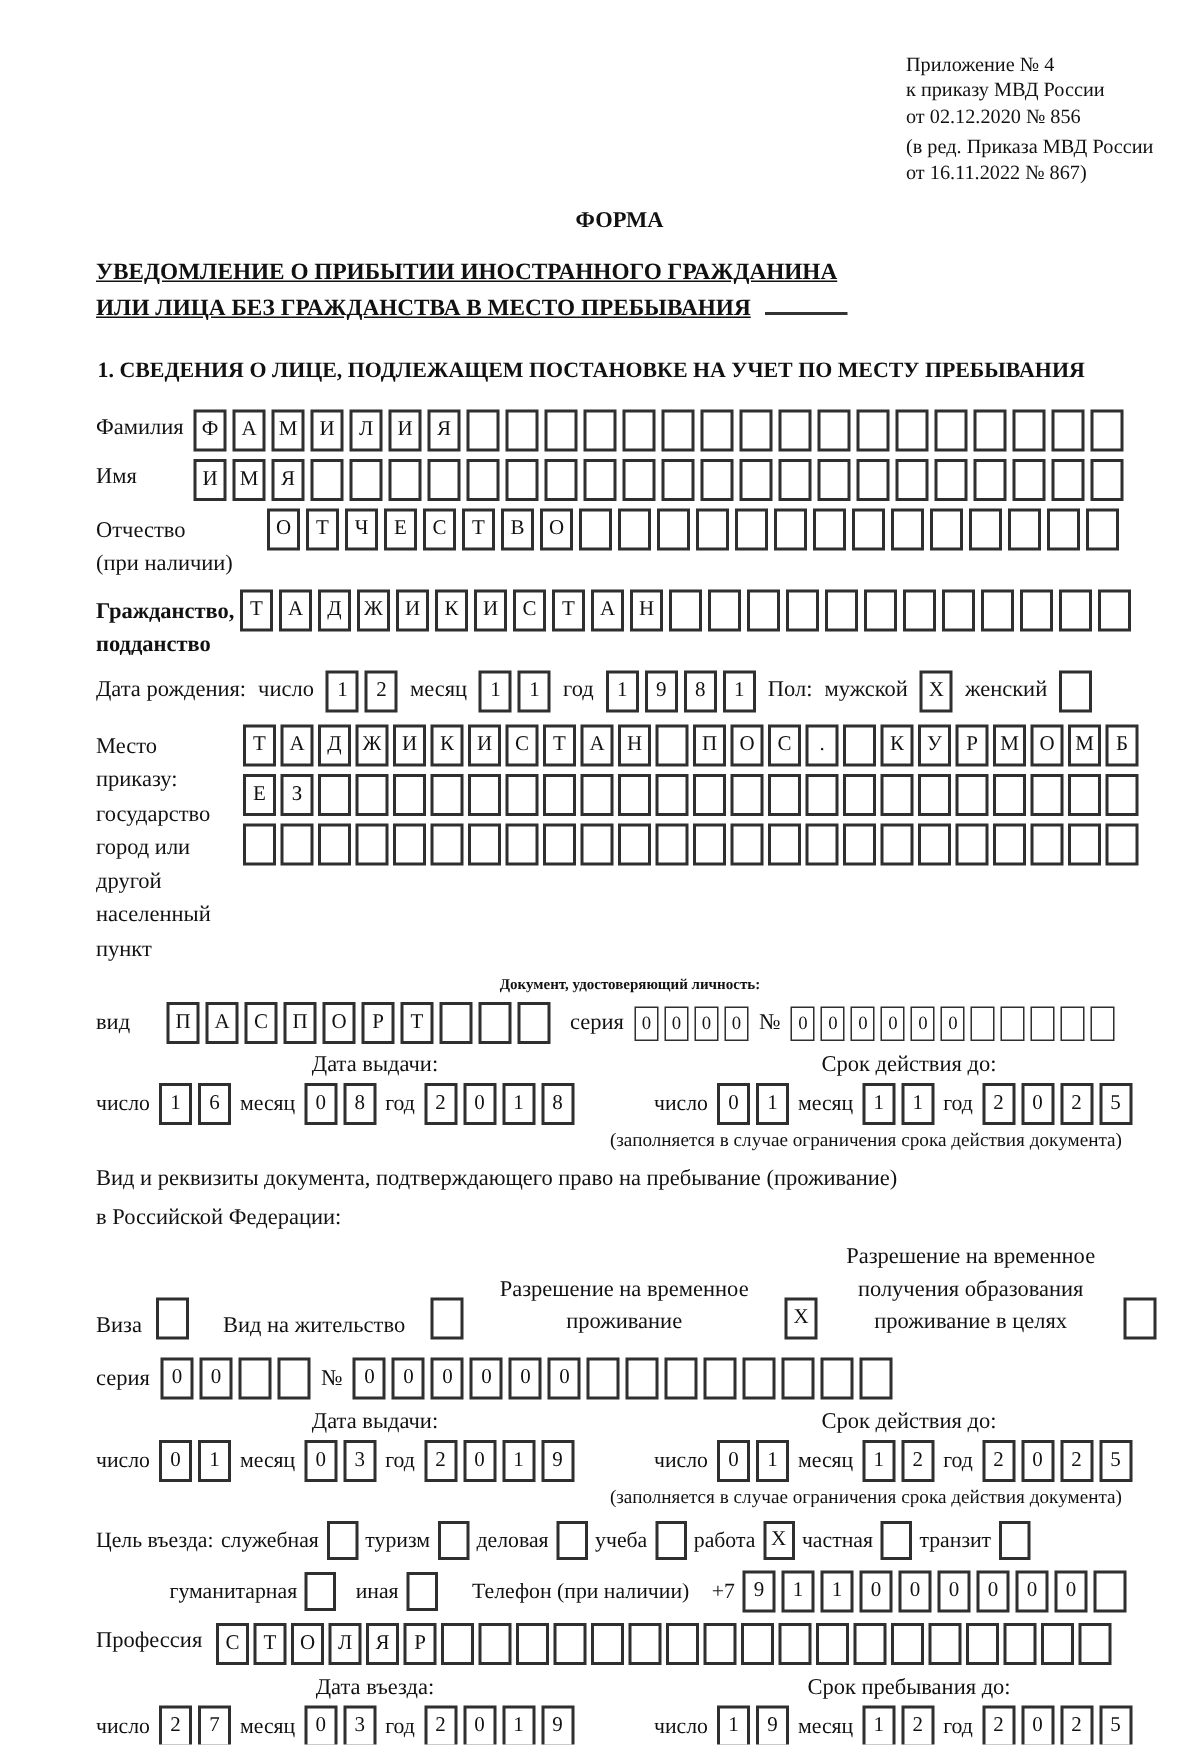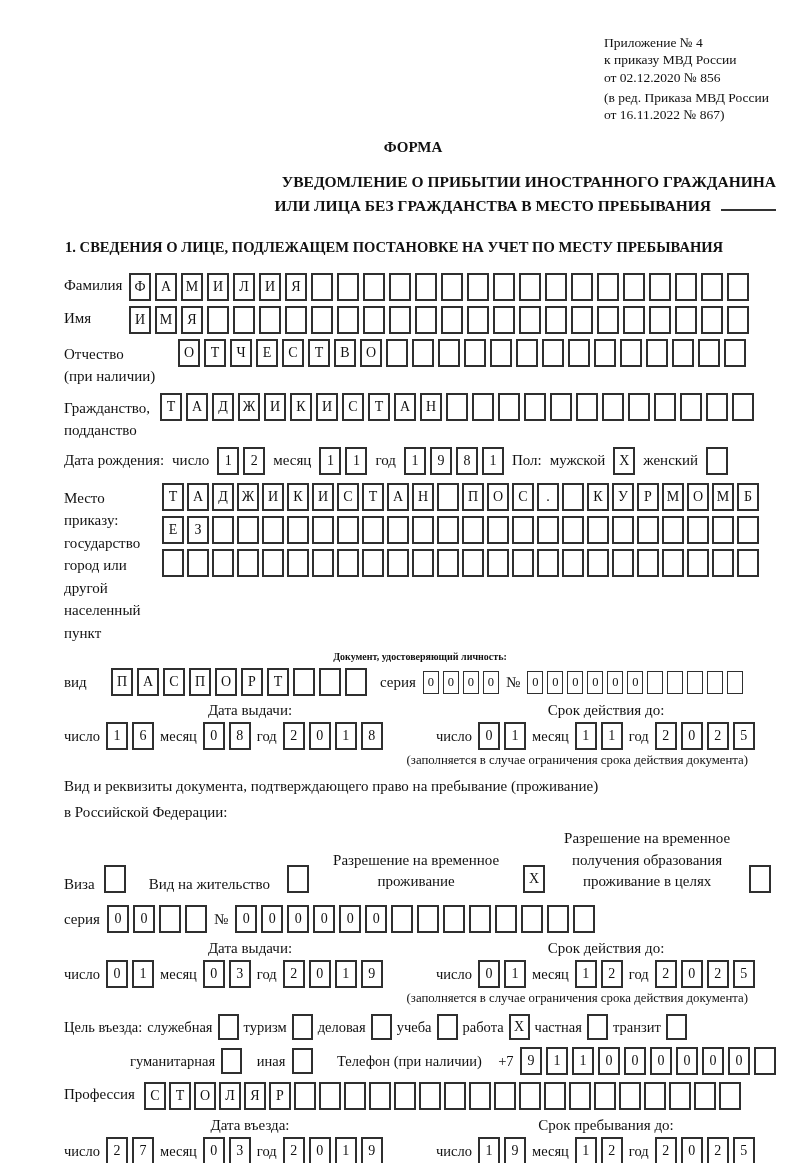--- a/index.html
+++ b/index.html
@@ -3,29 +3,29 @@
 <meta charset="utf-8">
 <style>
   html,body{margin:0;padding:0;background:#fff;}
   body{width:800px;height:1163px;font-family:"Liberation Serif","DejaVu Serif",serif;color:#111;font-size:15px;}
   .page{box-sizing:border-box;width:800px;height:1163px;padding:34px 24px 0 64px;overflow:hidden;}
 
   .hdr-note{width:172px;margin-left:auto;font-size:13.5px;line-height:1.28;}
   .hdr-note .rev{margin-top:3px;}
   .forma{font-weight:bold;text-align:center;padding-right:14px;margin-top:16px;font-size:15px;}
 
-  .title{text-align:right;font-weight:bold;font-size:15.5px;line-height:1.5;margin-top:14px;}
+  .title{text-align:left;font-weight:bold;font-size:15.5px;line-height:1.5;margin-top:14px;text-decoration:underline;}
   .blank-line{display:inline-block;width:55px;border-bottom:2px solid #333;height:14px;margin-left:10px;}
 
   .sec-heading{font-weight:bold;font-size:14.6px;margin:22px 0 17px 1px;}
 
   .row{display:flex;align-items:flex-start;margin-bottom:5px;}
   .lbl{padding-top:4px;flex-shrink:0;}
   .lbl2 div{line-height:1.5;}
-  .w65{width:65px;}.w96{width:96px;}.w114{width:114px;}.w98{width:98px;}.w80{width:80px;}
+  .w65{width:65px;}.w96{width:96px;font-weight:bold;}.w114{width:114px;}.w98{width:98px;}.w80{width:80px;}
 
   .boxes{display:flex;gap:4px;flex-wrap:nowrap;}
   .boxes.g3{gap:3px;}
   .cell{box-sizing:content-box;width:18px;height:24px;border:2px solid #2f2f2f;display:inline-flex;align-items:center;justify-content:center;font-size:14px;background:#fff;flex-shrink:0;}
   .boxes.sm .cell{width:14px;height:21px;font-size:12.5px;border-width:1.8px;}
   .cbx{box-sizing:content-box;width:18px;height:24px;border:2px solid #2f2f2f;display:inline-flex;align-items:center;justify-content:center;font-size:14px;flex-shrink:0;}
 
   .stack{display:flex;flex-direction:column;gap:5px;}
 
   .inline{display:flex;align-items:center;gap:6px;flex-wrap:nowrap;}
@@ -41,21 +41,21 @@
 
   .plain{margin-bottom:4px;line-height:1.45;}
   .visa-row{display:flex;align-items:flex-end;gap:9px;margin:4px 0 12px;}
   .visa-row .c2,.visa-row .c3{text-align:center;line-height:1.45;}
   .c2{width:196px;}.c3{width:186px;}
   .visa-row .lblv{padding-top:4px;}
   .visa-row .cbx{margin-top:1px;}
 
   .purpose{display:flex;align-items:center;gap:5px;font-size:14.5px;margin-bottom:7px;flex-wrap:nowrap;}
   .purpose .cbx{width:17px;height:22px;}
-  .indent{margin-left:66px;justify-content:space-between;}
+  .indent{margin-left:49px;}
 </style>
 </head>
 <body>
 
 <div class="page">
 
   <div class="hdr-note">
     <div>Приложение № 4</div>
     <div>к приказу МВД России</div>
     <div>от 02.12.2020 № 856</div>

